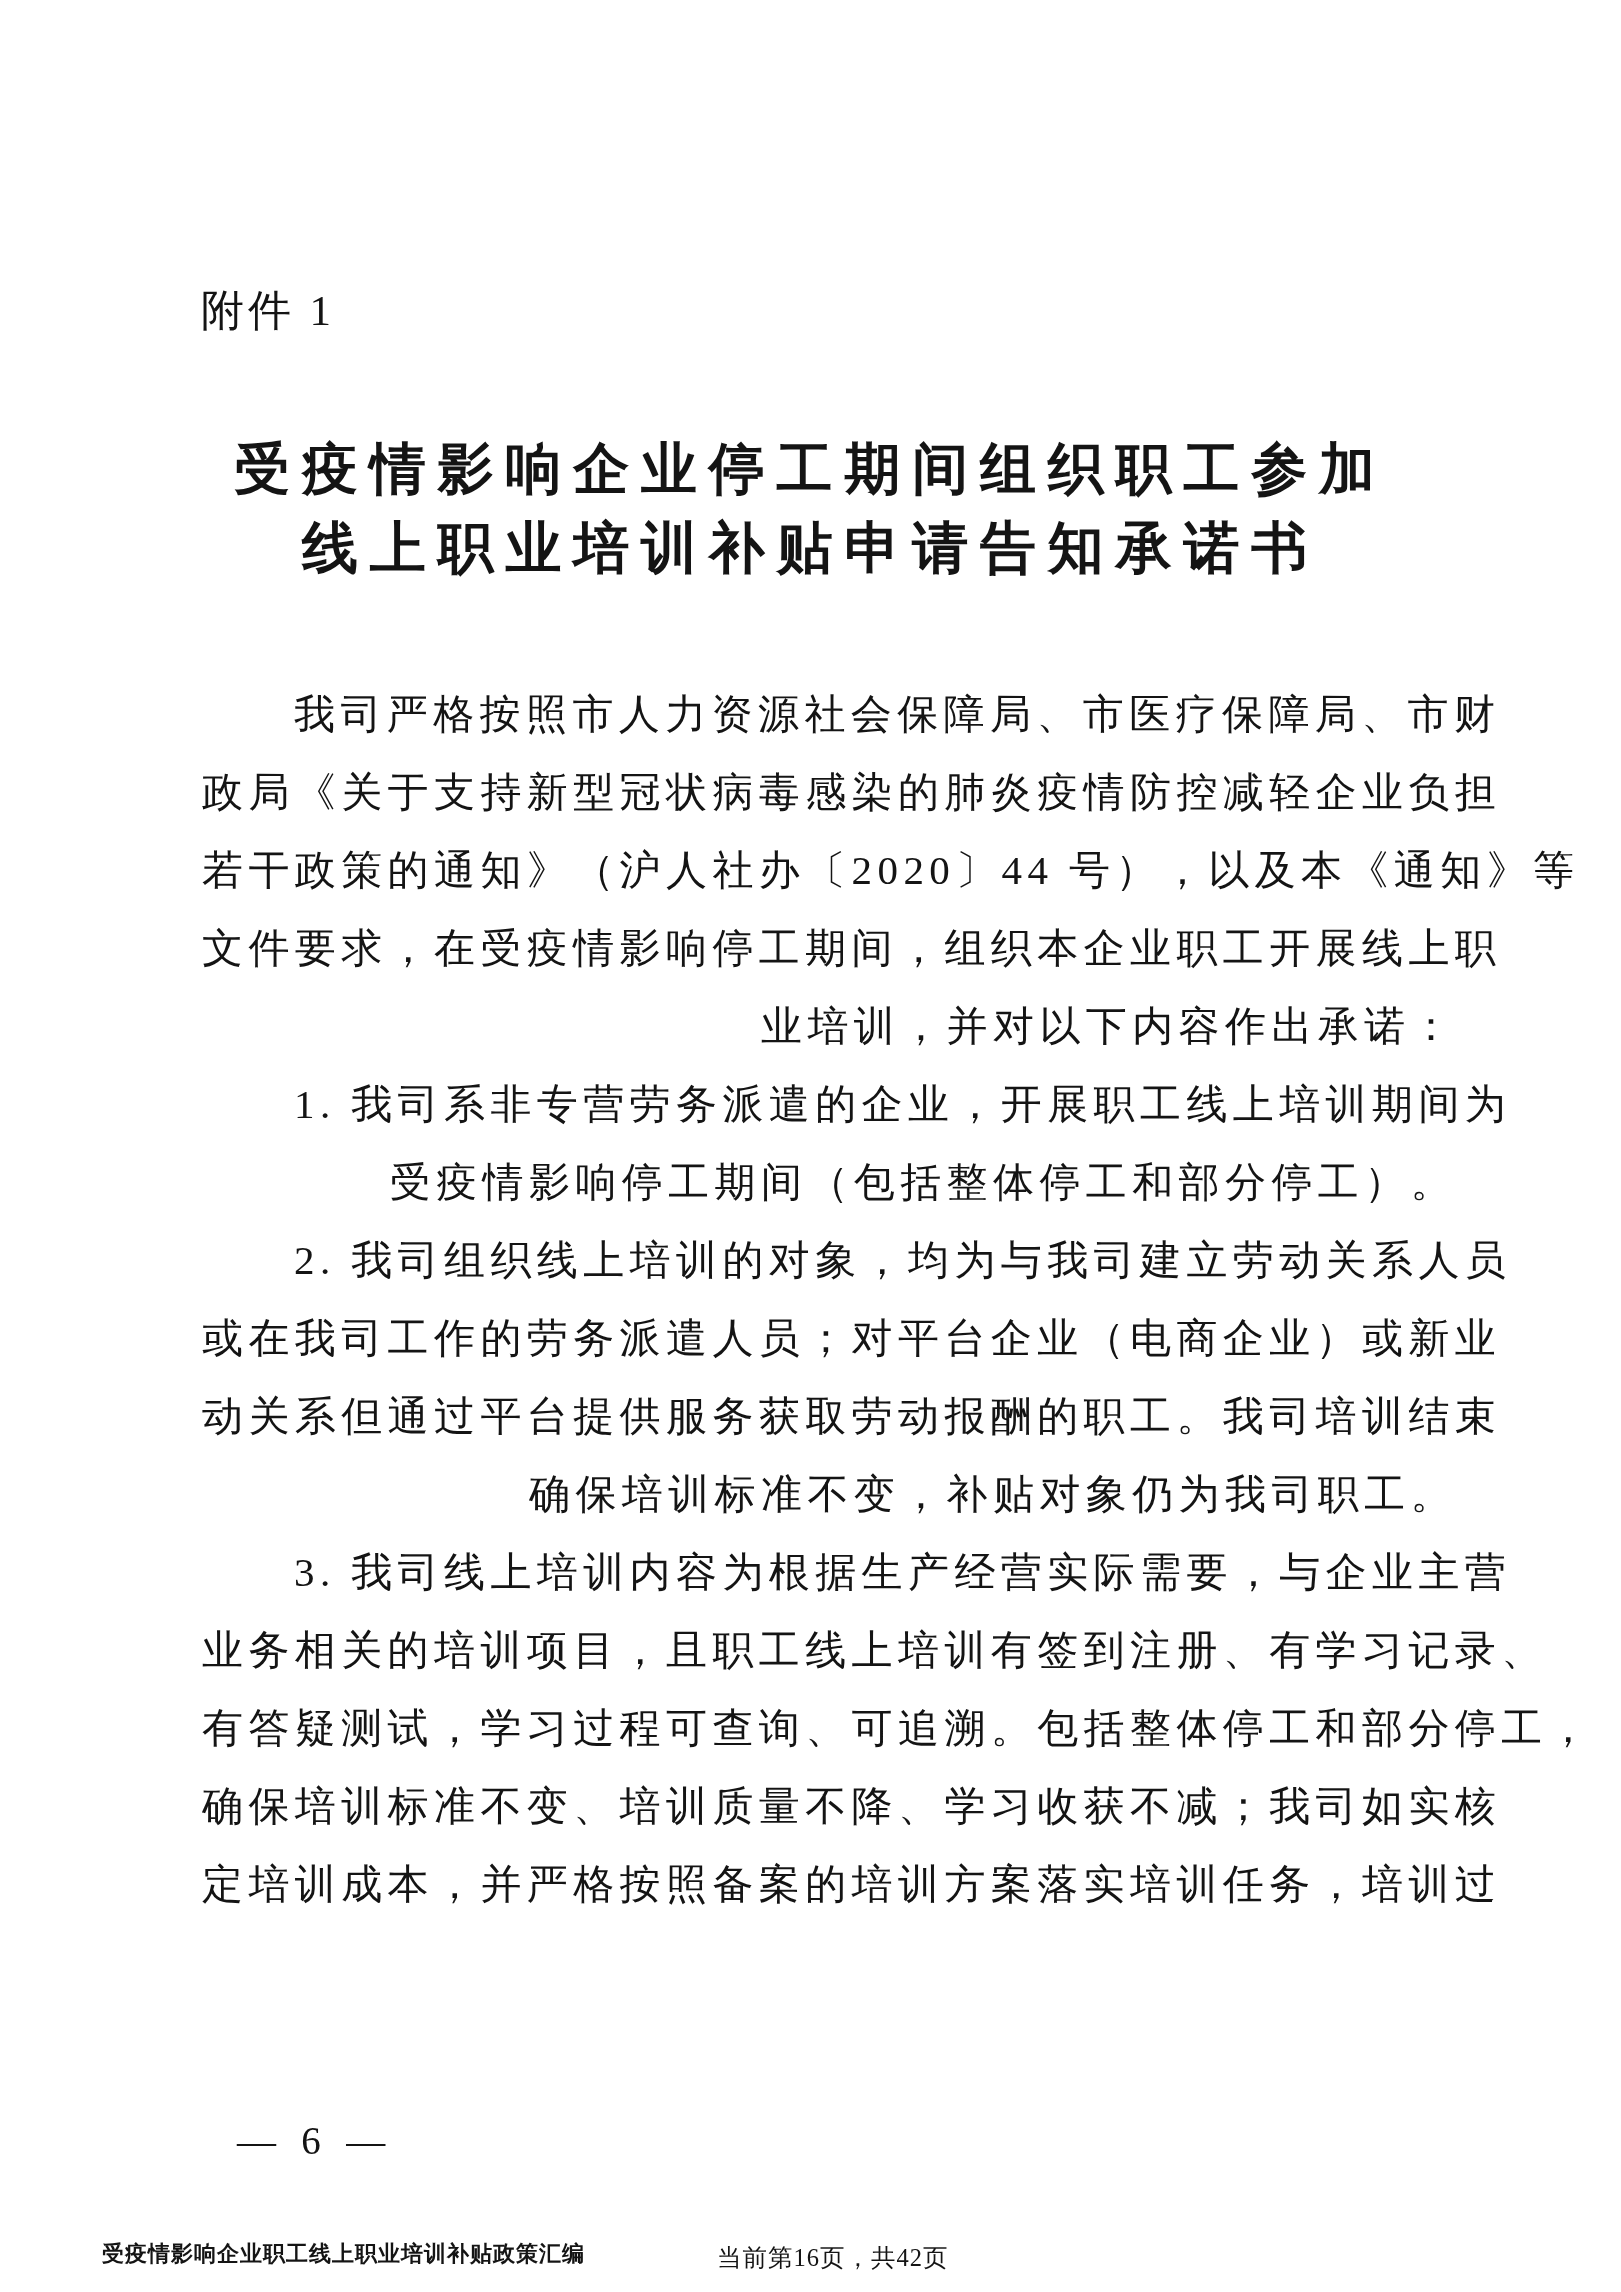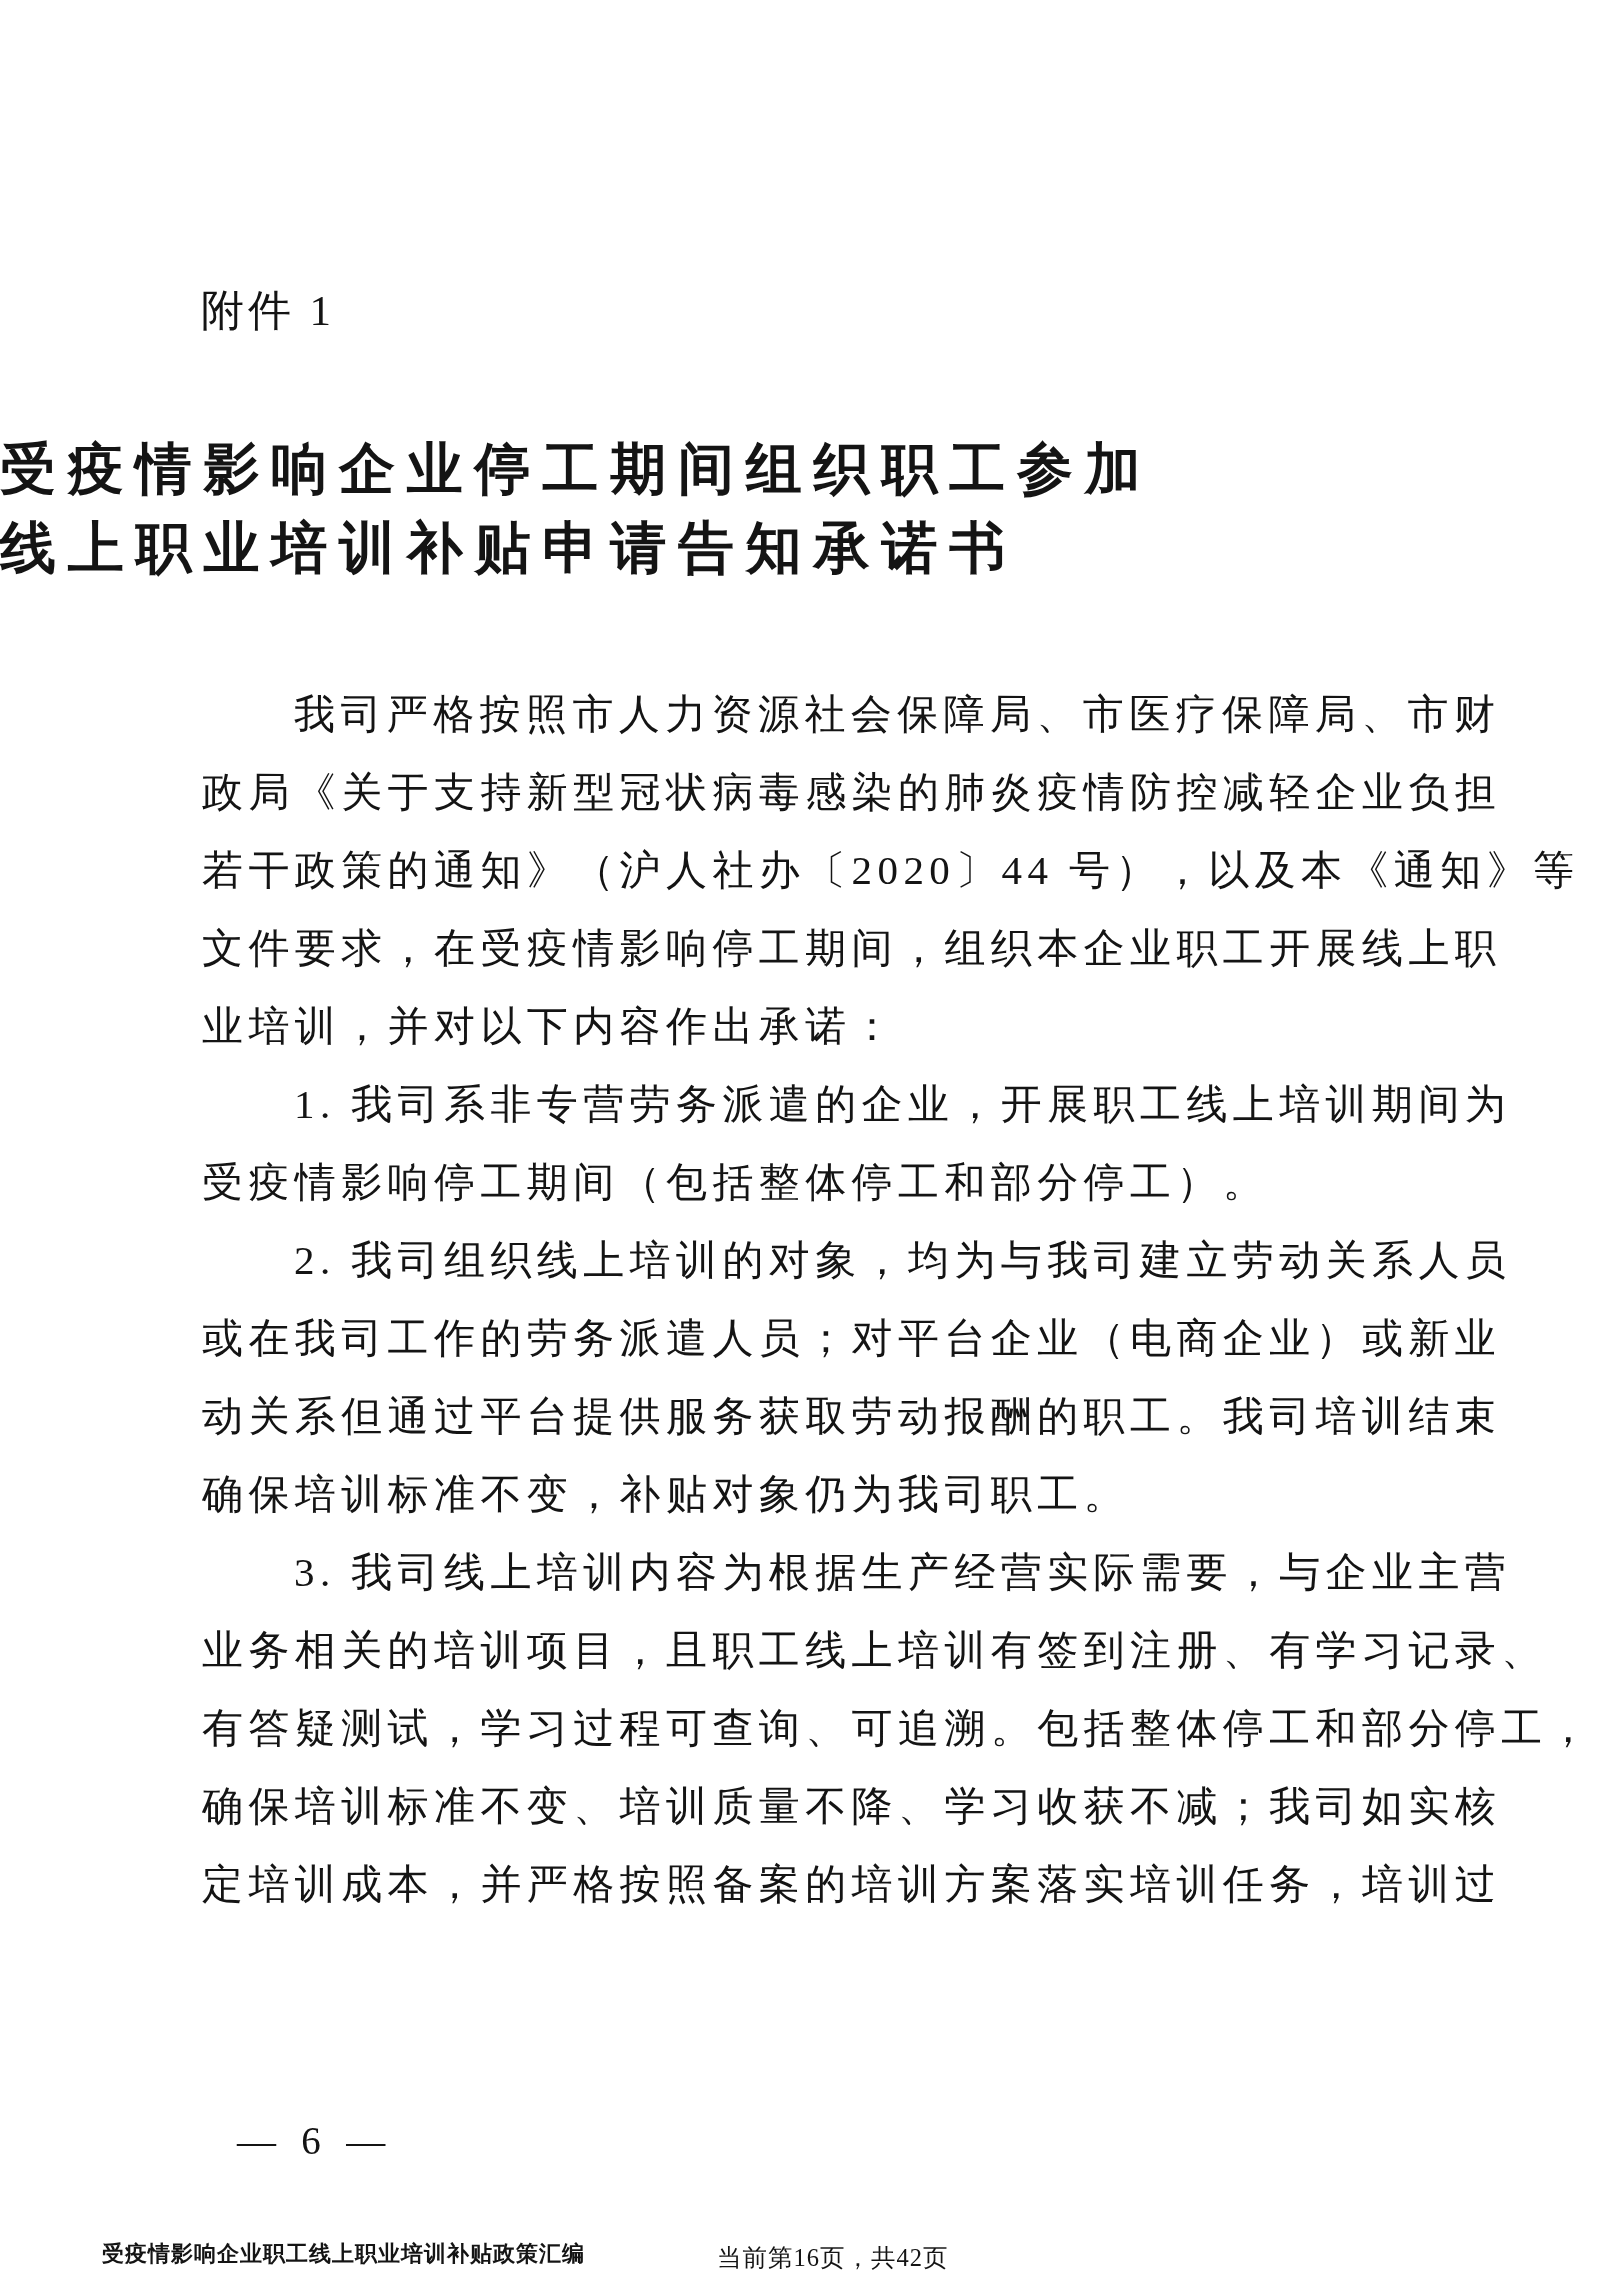--- a/index.html
+++ b/index.html
@@ -25,38 +25,40 @@
     line-height: 51px;
     letter-spacing: 3.9px;
     white-space: nowrap;
   }
   .doc-title {
     position: absolute;
     left: 0;
     top: 410px;
     width: 1621px;
     margin: 0;
+    text-align: center;
     font-weight: bold;
     font-size: 56px;
     line-height: 79px;
     letter-spacing: 11.8px;
     white-space: nowrap;
   }
   .doc-body {
     position: absolute;
     left: 202px;
     top: 655px;
     width: 1255px;
     font-size: 41px;
     line-height: 78px;
     letter-spacing: 5.4px;
   }
   .body-line {
     height: 78px;
     white-space: nowrap;
+    text-align: right;
   }
   .body-line.indent {
     padding-left: 92px;
   }
   .page-number {
     position: absolute;
     left: 237px;
     top: 2098px;
     font-size: 39px;
     letter-spacing: 7.8px;

